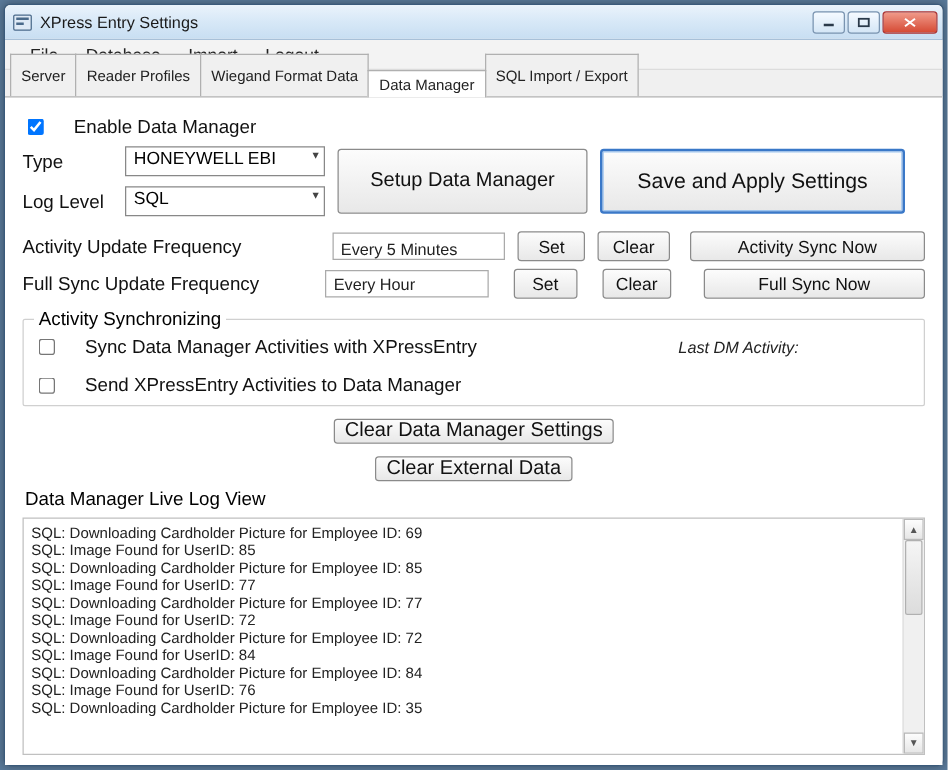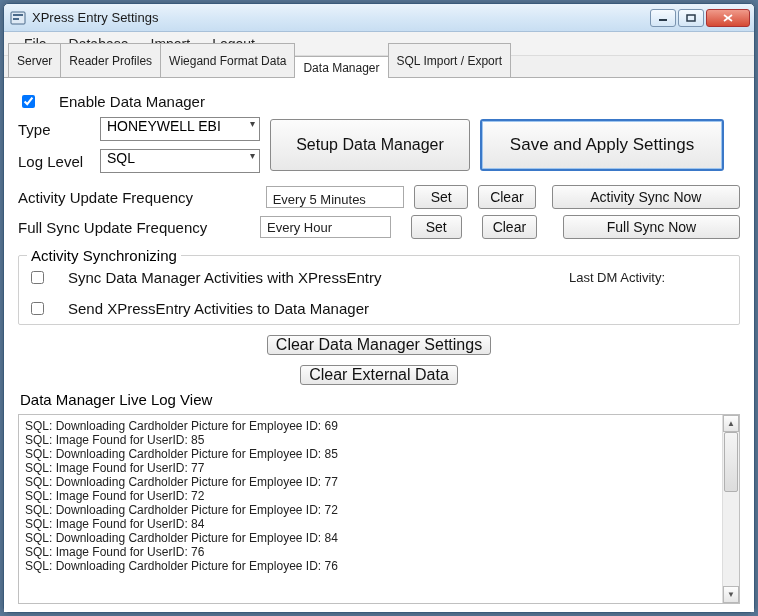--- a/index.html
+++ b/index.html
@@ -306,21 +306,21 @@
       <div class="btn" style="width:190px;height:24px;font-size:14px;margin-left:6px;">Full Sync Now</div>
     </div>
 
     <fieldset class="group">
       <legend>Activity Synchronizing</legend>
       <div class="row" style="justify-content:space-between;">
         <div class="row">
           <input type="checkbox" class="chk" style="">
           <label class="inline" style="font-size:15px;">Sync Data Manager Activities with XPressEntry</label>
         </div>
-        <span style="font-size:13px;color:#222;margin-right:66px;">Last DM Activity:</span>
+        <span style="font-size:13px;color:#222;margin-right:92px;font-style:italic;">Last DM Activity:</span>
       </div>
       <div class="row" style="margin-top:12px;">
         <input type="checkbox" class="chk" style="">
         <label class="inline" style="font-size:15px;">Send XPressEntry Activities to Data Manager</label>
       </div>
     </fieldset>
 
     <div class="row" style="gap:10px;flex-direction:column;">
       <div class="btn" style="flex:1;height:30px;font-size:16px;">Clear Data Manager Settings</div>
       <div class="btn" style="flex:1;height:30px;font-size:16px;">Clear External Data</div>
@@ -332,21 +332,21 @@
           <div class="line">SQL: Downloading Cardholder Picture for Employee ID: 69</div>
           <div class="line">SQL: Image Found for UserID: 85</div>
           <div class="line">SQL: Downloading Cardholder Picture for Employee ID: 85</div>
           <div class="line">SQL: Image Found for UserID: 77</div>
           <div class="line">SQL: Downloading Cardholder Picture for Employee ID: 77</div>
           <div class="line">SQL: Image Found for UserID: 72</div>
           <div class="line">SQL: Downloading Cardholder Picture for Employee ID: 72</div>
           <div class="line">SQL: Image Found for UserID: 84</div>
           <div class="line">SQL: Downloading Cardholder Picture for Employee ID: 84</div>
           <div class="line">SQL: Image Found for UserID: 76</div>
-          <div class="line">SQL: Downloading Cardholder Picture for Employee ID: 76</div>
+          <div class="line">SQL: Downloading Cardholder Picture for Employee ID: 35</div>
         </div>
       <div class="scrollbar">
         <div class="sb-btn">▲</div>
         <div class="sb-track">
           <div class="sb-thumb"></div>
         </div>
         <div class="sb-btn">▼</div>
       </div>
     </div>
 

